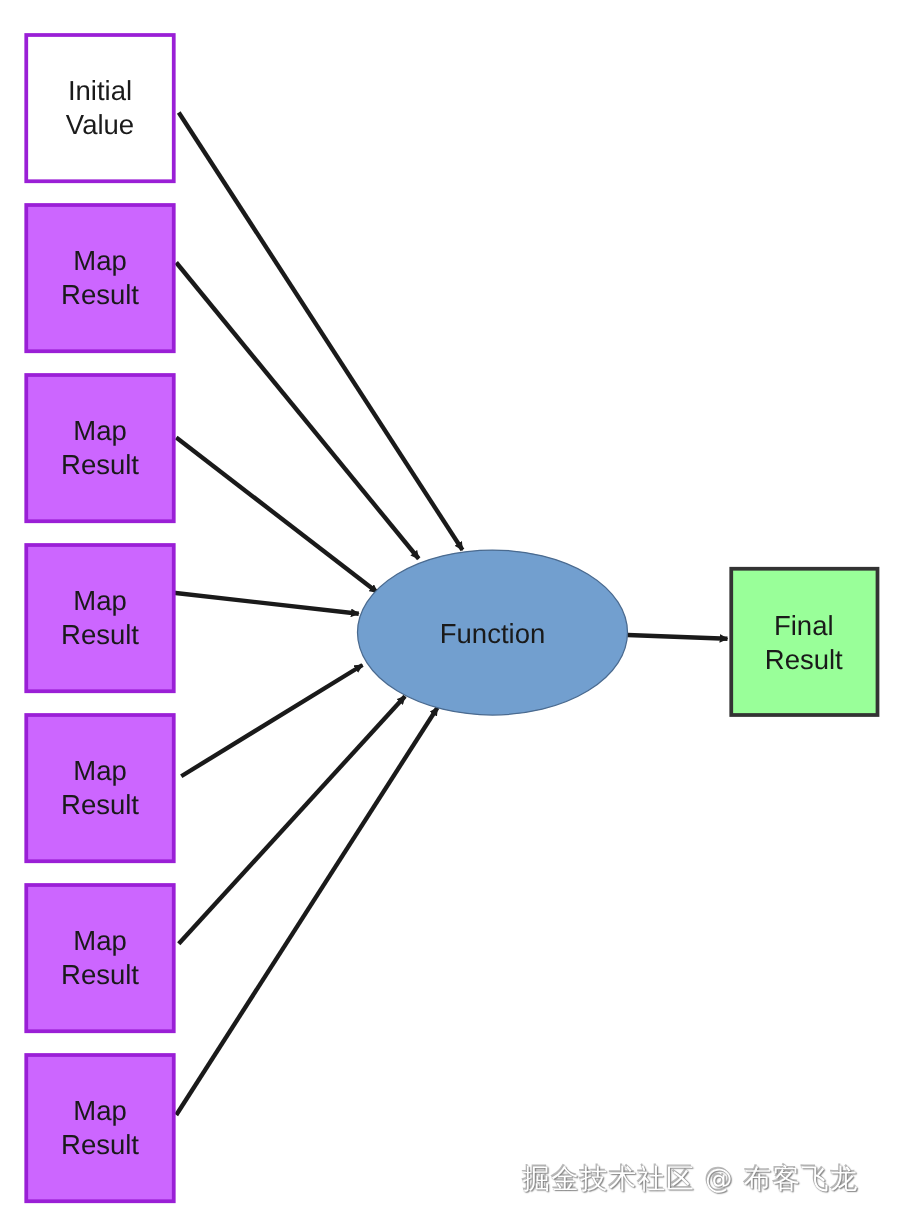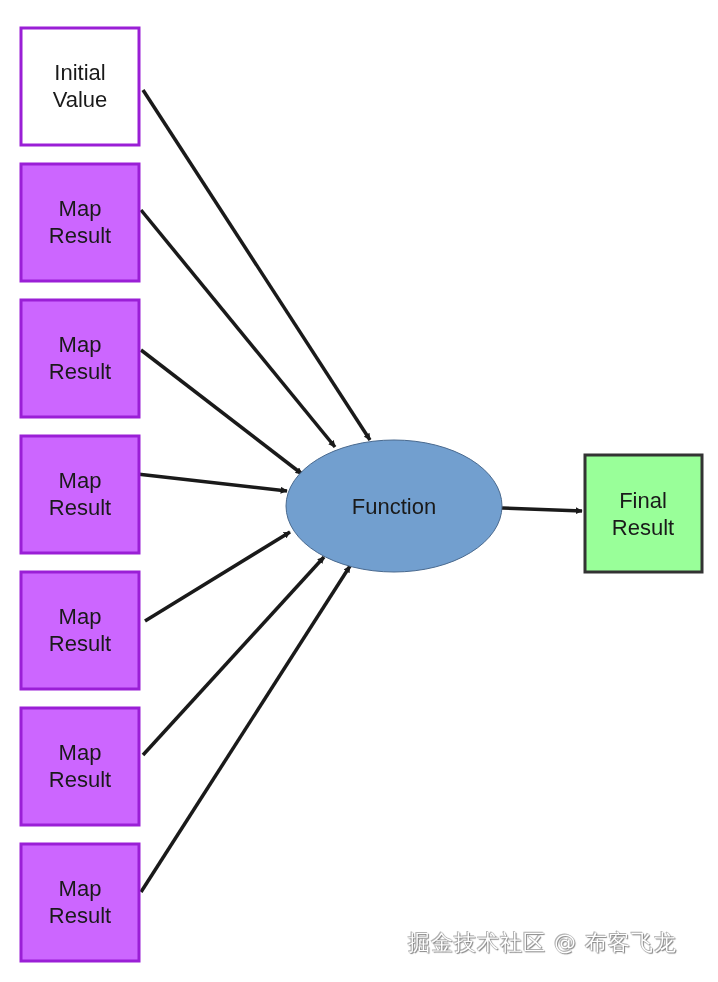--- a/index.html
+++ b/index.html
@@ -1,20 +1,20 @@
 <!DOCTYPE html>
 <html><head>
 <meta charset="utf-8">
 <style>
   html, body { margin: 0; padding: 0; background: #ffffff; }
   body { width: 718px; height: 982px; position: relative; overflow: hidden;
          font-family: "Liberation Sans", sans-serif; }
   svg#diagram { position: absolute; left: 0; top: 0; width: 718px; height: 982px; }
   .box-text { font-family: "Liberation Sans", sans-serif; font-size: 22px; fill: #1a1a1a; }
-  .watermark { position: absolute; left: 408px; top: 928px; font-family: "DejaVu Sans", sans-serif;
+  .watermark { position: absolute; left: 418px; top: 928px; font-family: "DejaVu Sans", sans-serif;
                font-size: 22px; color: #ffffff;
                text-shadow: 0 0 1px #666, 1px 1px 1px #888, -1px -1px 0 #bbb; letter-spacing: 1px; }
 </style>
 </head>
 <body>
 
 <svg id="diagram" xmlns="http://www.w3.org/2000/svg">
   <defs>
     <marker id="arrowhead" viewBox="0 0 10 10" refX="9" refY="5" markerWidth="7" markerHeight="7" orient="auto-start-reverse" markerUnits="userSpaceOnUse">
       <path d="M0,0 L10,5 L0,10 z" fill="#1a1a1a"></path>

